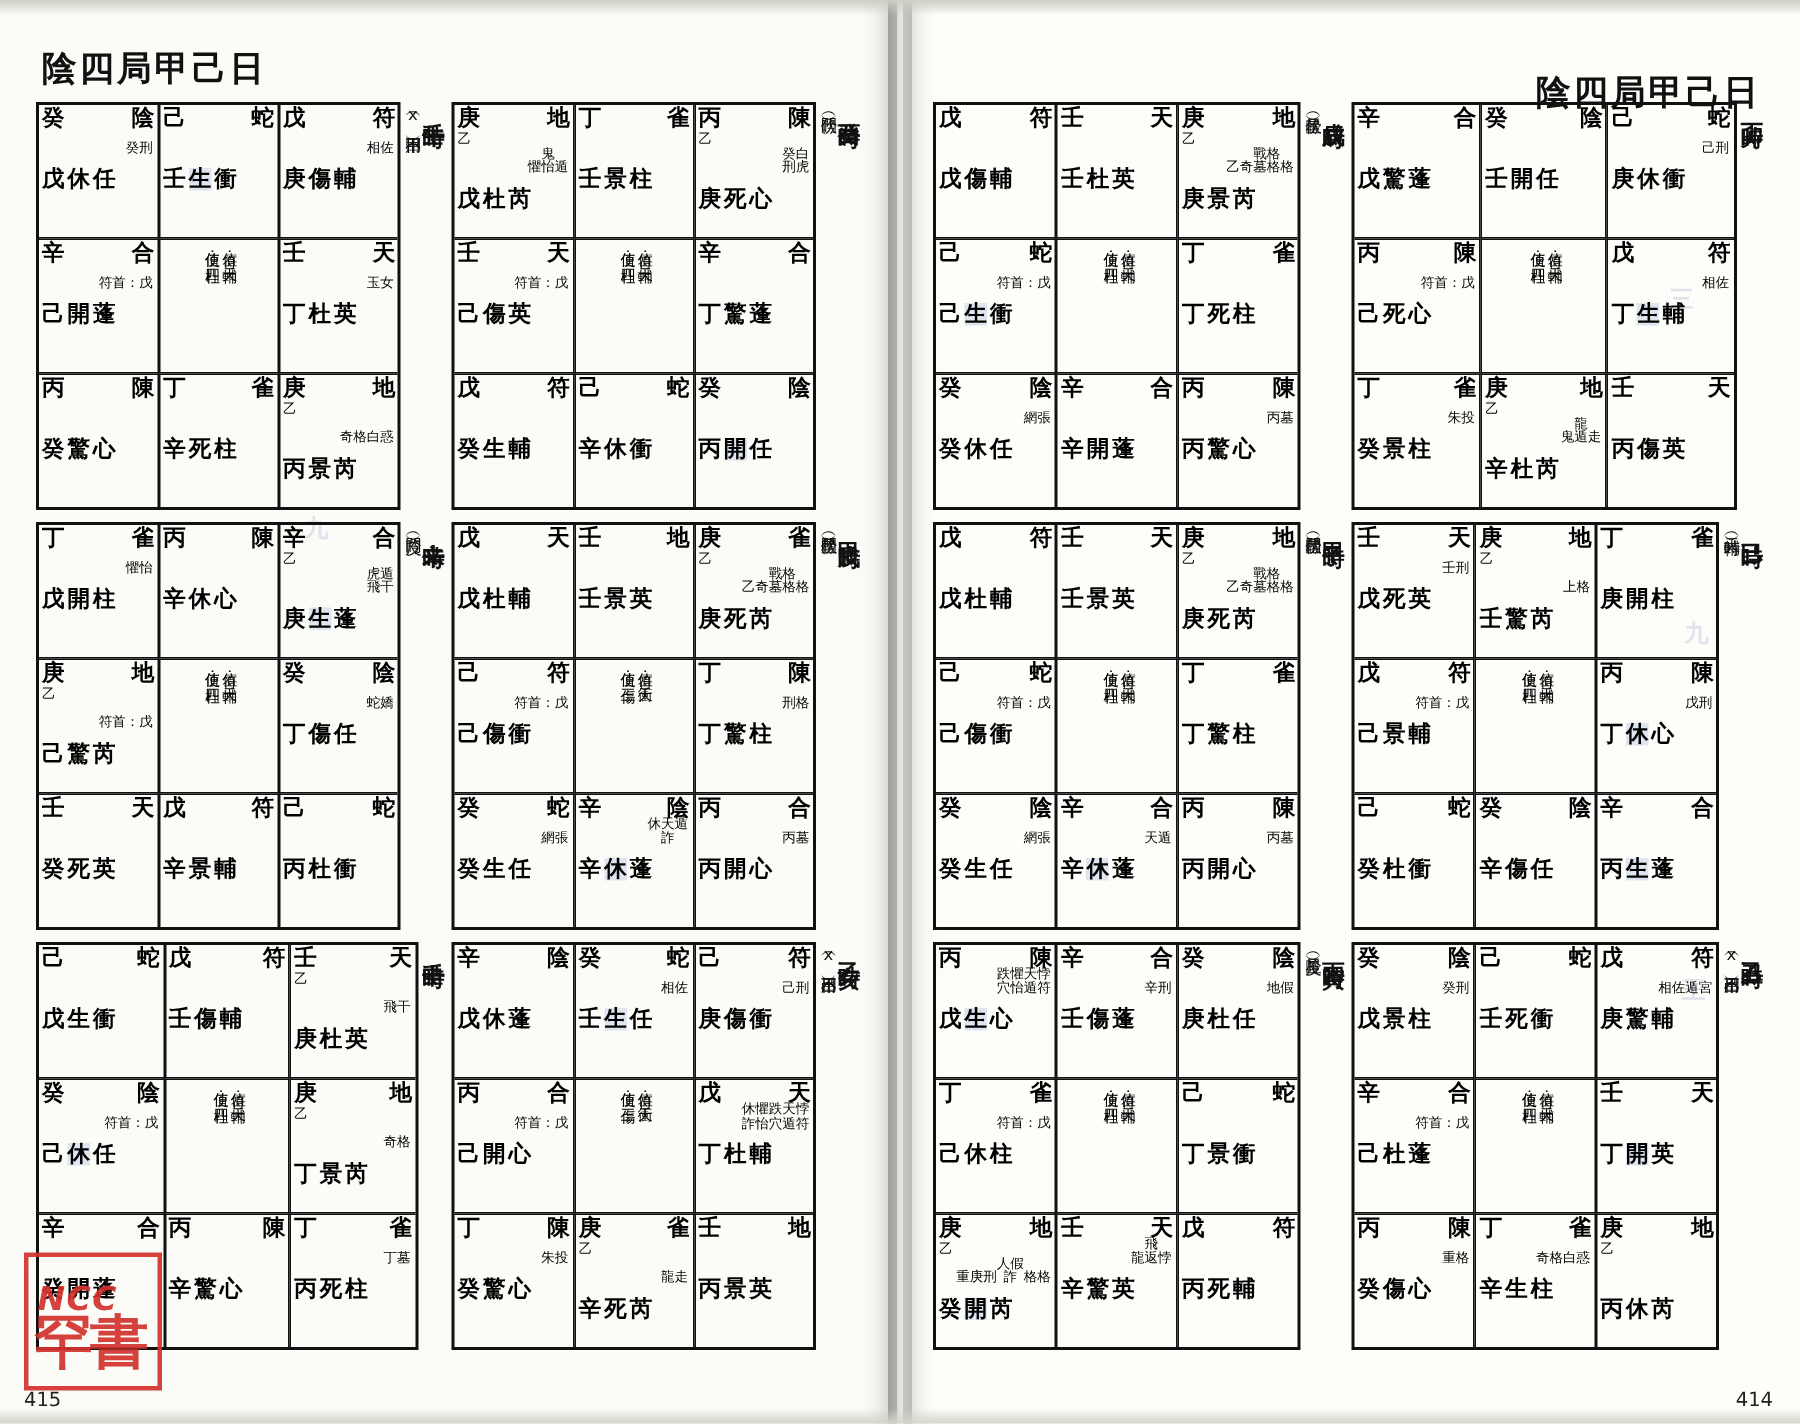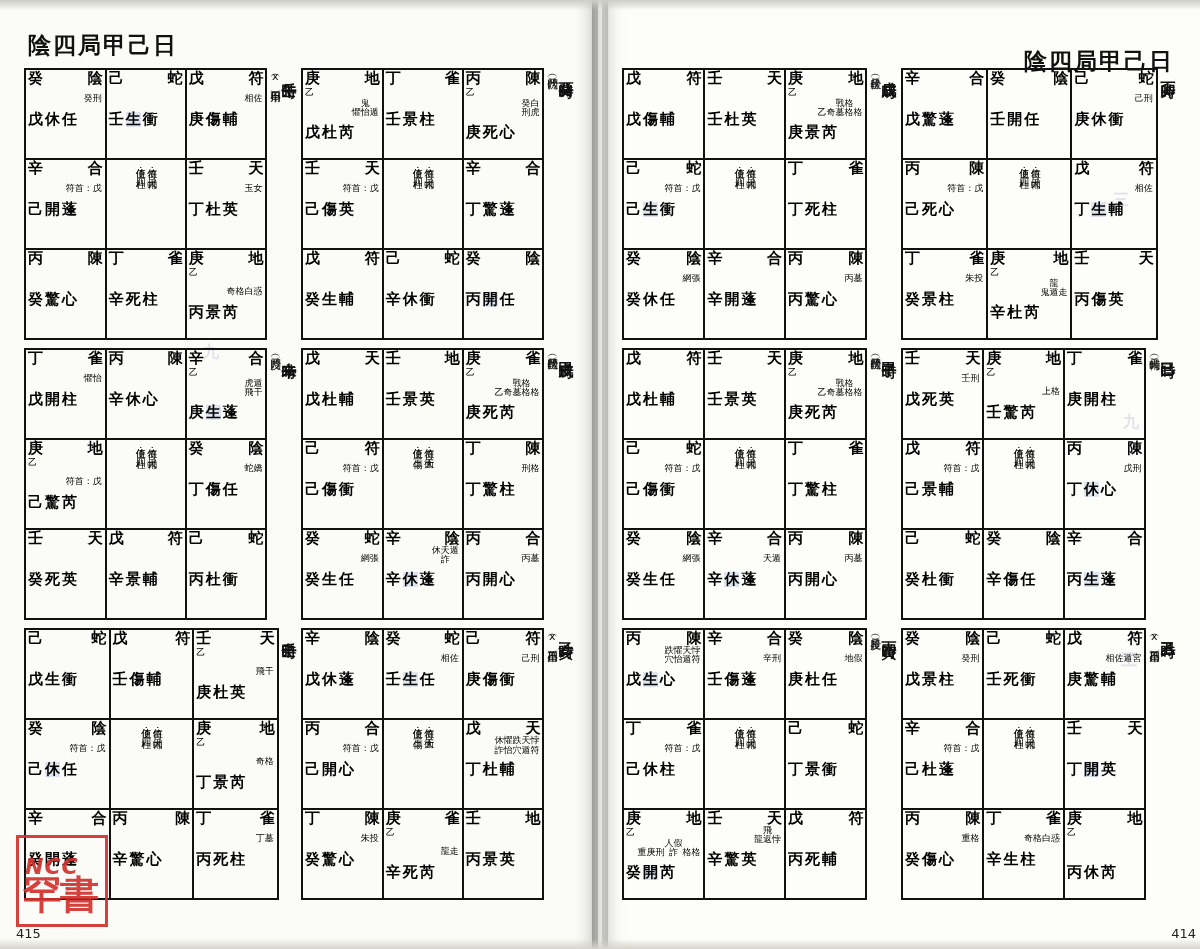--- a/index.html
+++ b/index.html
@@ -22,21 +22,21 @@
   
   .page-heading{
     position:absolute;font-size:23px;font-weight:bold;letter-spacing:2px;
     color:#111;font-family:"DejaVu Sans","Liberation Sans",sans-serif;
   }
   .heading-left{left:28px;top:30px;}
   .heading-right{right:26px;top:46px;}
 
   .folio{position:absolute;bottom:8px;font-size:13px;color:#222;text-align:center;}
   .folio-left{left:16px;}
-  .folio-right{right:4px;margin-top:44px;}
+  .folio-right{right:18px;margin-top:44px;}
 
   
   .grid{position:absolute;display:grid;grid-template-columns:1fr 1fr;}
   .grid.left{left:22px;top:66px;width:554px;height:840px;grid-template-rows:1fr 1fr 1fr;gap:0px;}
   .grid.right{left:620px;top:66px;width:558px;height:840px;grid-template-rows:1fr 1fr 1fr;gap:0px;}
 
   .chartcell{position:relative;display:flex;flex-direction:row-reverse;padding:2px 2px 6px 2px;}
 
   
   .timelabel{

